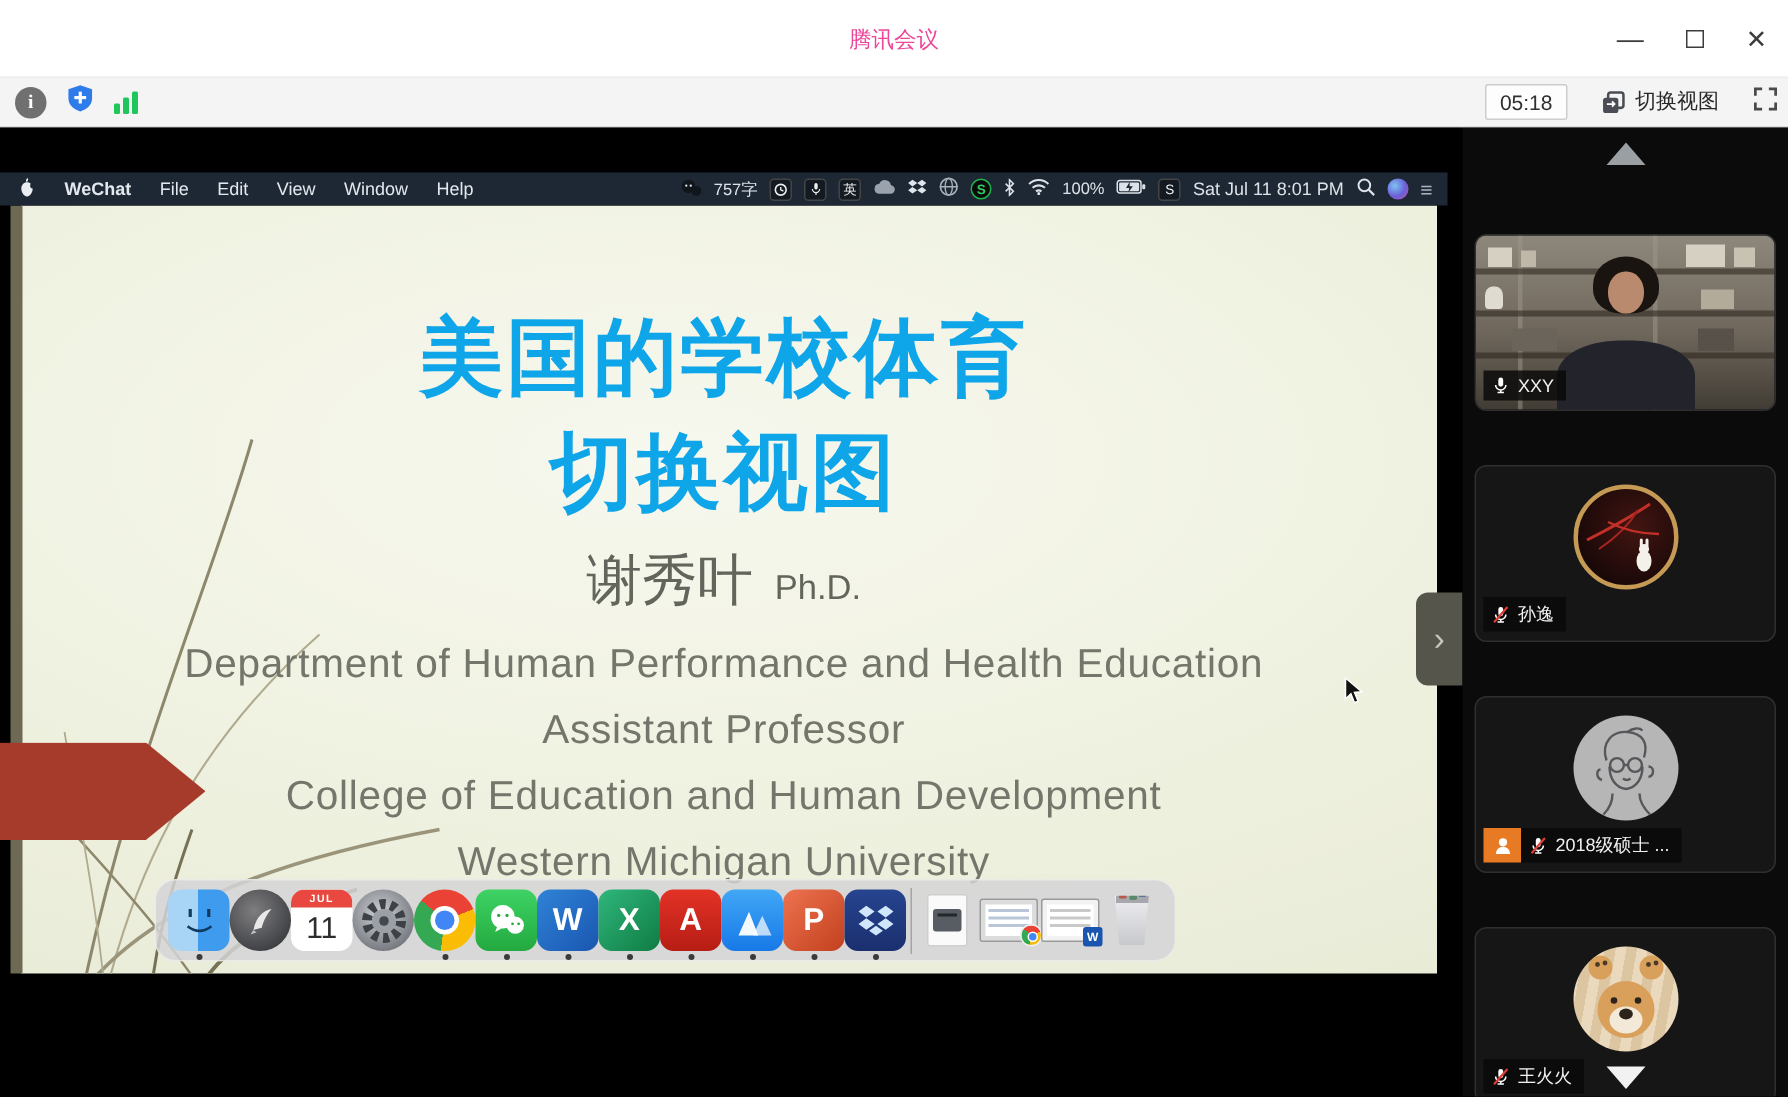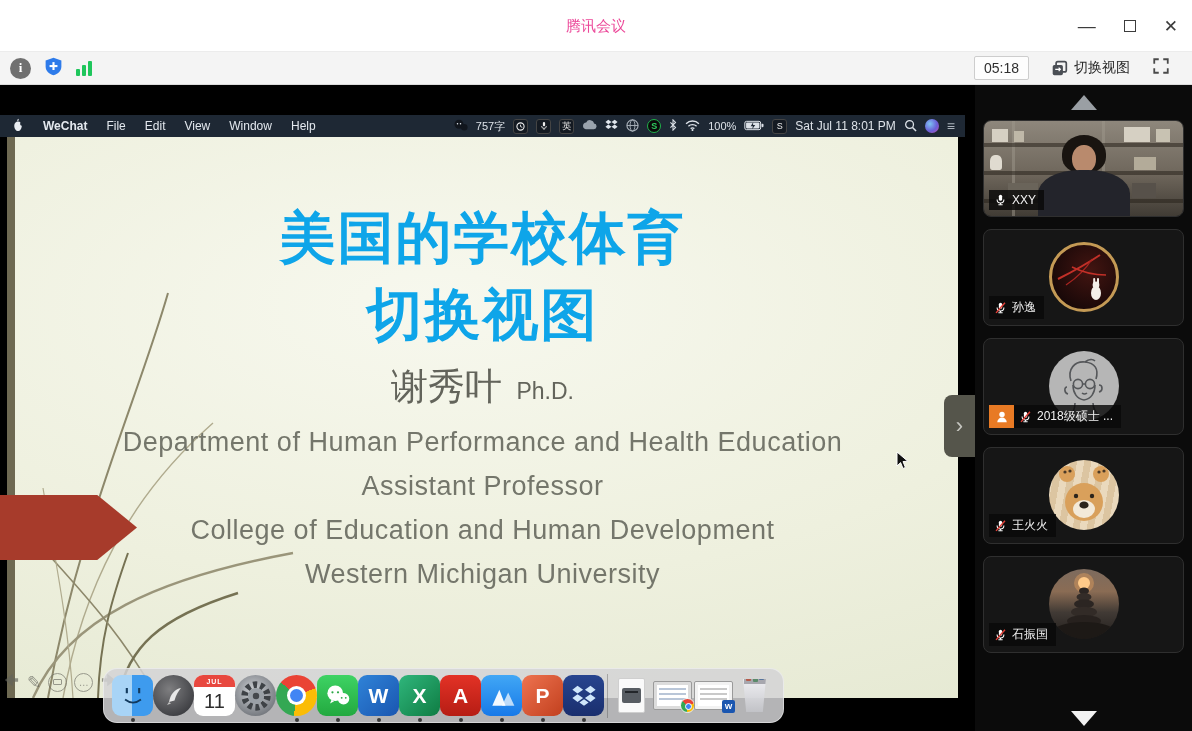--- a/index.html
+++ b/index.html
@@ -13,34 +13,34 @@
     font-size:15px; color:#ec4899; }
   .win-controls { position:absolute; right:14px; top:0; height:52px; display:flex;
     align-items:center; gap:28px; }
   .wc { color:#3c3c3c; font-size:17px; line-height:1; cursor:default; }
   .wc.min { font-size:18px; }
   .maxbox { display:inline-block; width:12px; height:12px; border:1.6px solid #3c3c3c; }
 
   .toolbar { position:relative; width:1192px; height:33px; background:#f4f4f4;
     border-bottom:1px solid #dcdcdc; display:flex; align-items:center; }
   .tb-left { display:flex; align-items:center; gap:12px; padding-left:10px; }
-  .tb-right { margin-left:auto; display:flex; align-items:center; gap:22px; padding-right:22px; }
+  .tb-right { margin-left:auto; display:flex; align-items:center; gap:22px; padding-right:6px; }
   .info-circle { width:21px; height:21px; border-radius:50%; background:#707070; color:#fff;
     font-size:13px; font-weight:bold; display:flex; align-items:center; justify-content:center;
     font-family:"Liberation Serif","DejaVu Serif",serif; }
   .netbars { display:flex; align-items:flex-end; gap:2px; height:16px; }
   .netbars i { display:block; width:4px; background:#1fc65c; border-radius:1px; }
   .netbars i:nth-child(1){height:7px;} .netbars i:nth-child(2){height:11px;} .netbars i:nth-child(3){height:15px;}
   .timerbox { background:#fdfdfd; border:1px solid #cdcdcd; border-radius:2px;
     padding:3px 9px; font-size:14px; color:#2f2f2f; }
   .switchview { display:flex; align-items:center; gap:6px; font-size:14px; color:#2a2a2a; }
 
   
   .main { display:flex; width:1192px; height:646px; }
-  .share { position:relative; width:975px; height:646px; background:#000; overflow:hidden; }
+  .share { position:relative; width:975px; height:564px; background:#000; overflow:hidden; }
 
   
   .mac { position:absolute; left:0; top:30px; width:965px; bottom:0; }
   .menubar { position:absolute; left:0; top:0; width:965px; height:22px; background:#1e2834;
     display:flex; align-items:center; color:#e3e8ee; font-size:12px; }
   .mb-left { display:flex; align-items:center; gap:19px; padding-left:12px; }
   .mb-left .app { font-weight:bold; }
   .mb-right { margin-left:auto; display:flex; align-items:center; gap:8px; padding-right:10px;
     font-size:11px; color:#dde2e8; }
   .badge { width:15px; height:15px; border-radius:3px; background:#141a22; border:1px solid #444;
@@ -138,22 +138,22 @@
 
   
   .sidebar { position:relative; width:217px; height:646px; background:#0b0b0b; }
   .scroll-up { position:absolute; top:10px; left:50%; margin-left:-13px; width:0; height:0;
     border-left:13px solid transparent; border-right:13px solid transparent;
     border-bottom:15px solid #9a9fa4; }
   .scroll-down { position:absolute; bottom:5px; left:50%; margin-left:-13px; width:0; height:0;
     border-left:13px solid transparent; border-right:13px solid transparent;
     border-top:15px solid #f2f2f2; z-index:8; }
   .tiles { position:absolute; top:35px; left:8px; right:8px; }
-  .tile { position:relative; height:97px; margin-bottom:12px; background:#161616;
-    border:1px solid #2f2f2f; border-radius:8px; overflow:hidden; }
+  .tile { position:relative; height:118px; margin-bottom:12px; background:#161616;
+    border:1px solid #2f2f2f; border-radius:8px; overflow:hidden;margin-top:36px; }
   .name-row { position:absolute; left:5px; bottom:6px; display:flex; align-items:stretch; z-index:4; }
   .name-label { display:flex; align-items:center; gap:5px; background:rgba(8,8,8,0.82);
     padding:3px 8px 3px 5px; color:#f2f2f2; font-size:12px; white-space:nowrap; }
   .host-badge { width:25px; background:#e87a24; display:flex; align-items:center; justify-content:center; }
 
   .avatar { position:absolute; left:50%; top:12px; transform:translateX(-50%);
     width:70px; height:70px; border-radius:50%; overflow:hidden; }
   .av-sun { border:3px solid #c49a55;
     background:radial-gradient(circle at 60% 40%, #431511, #180808 75%); }
   .av-sketch { background:#b6b6b6; }

